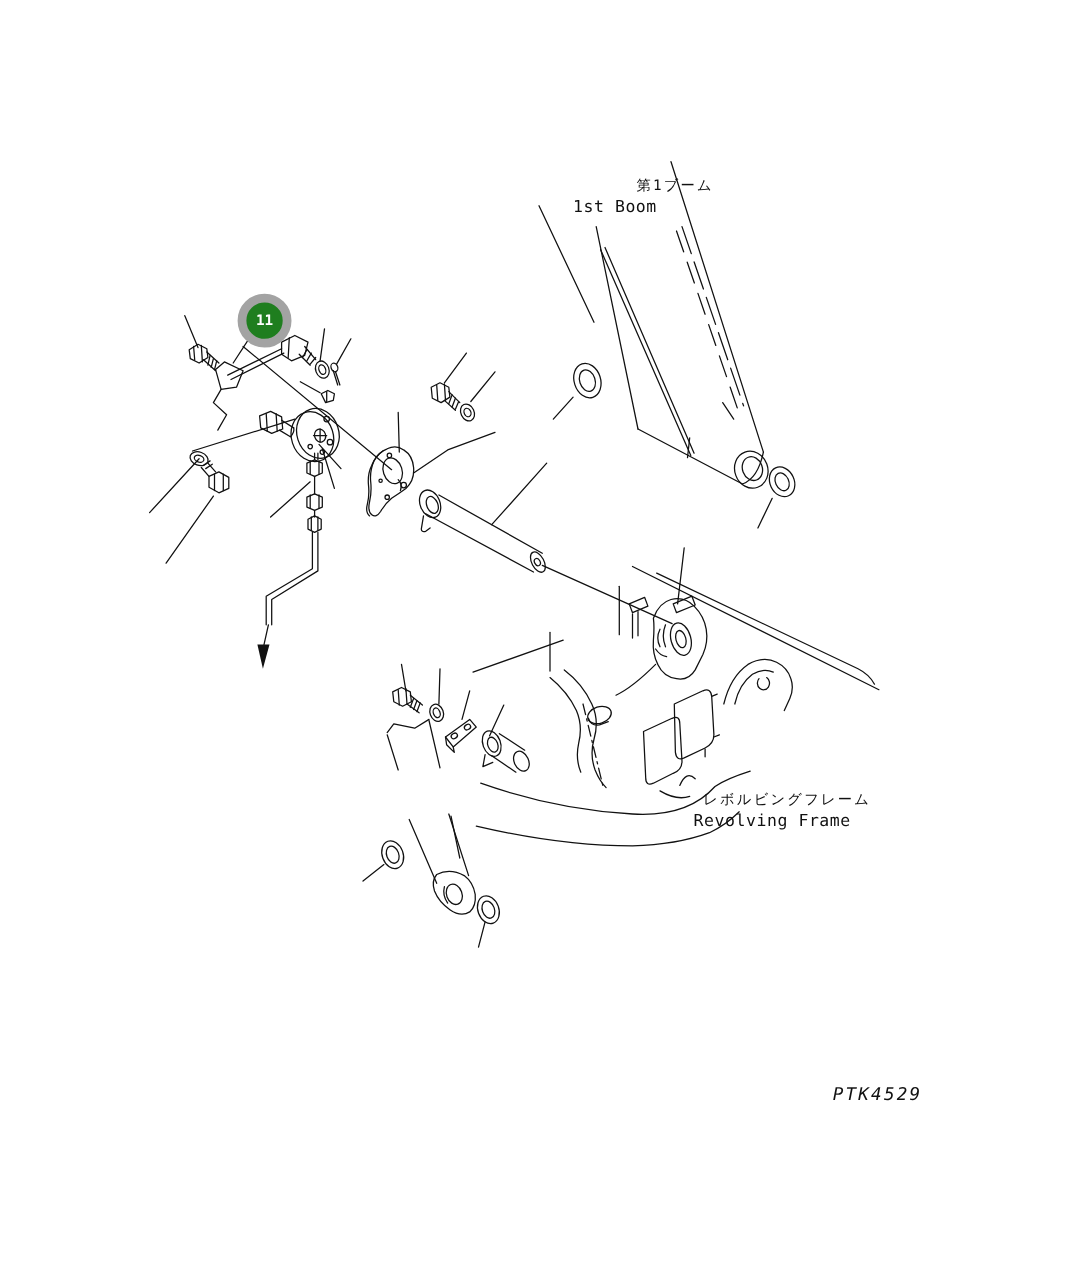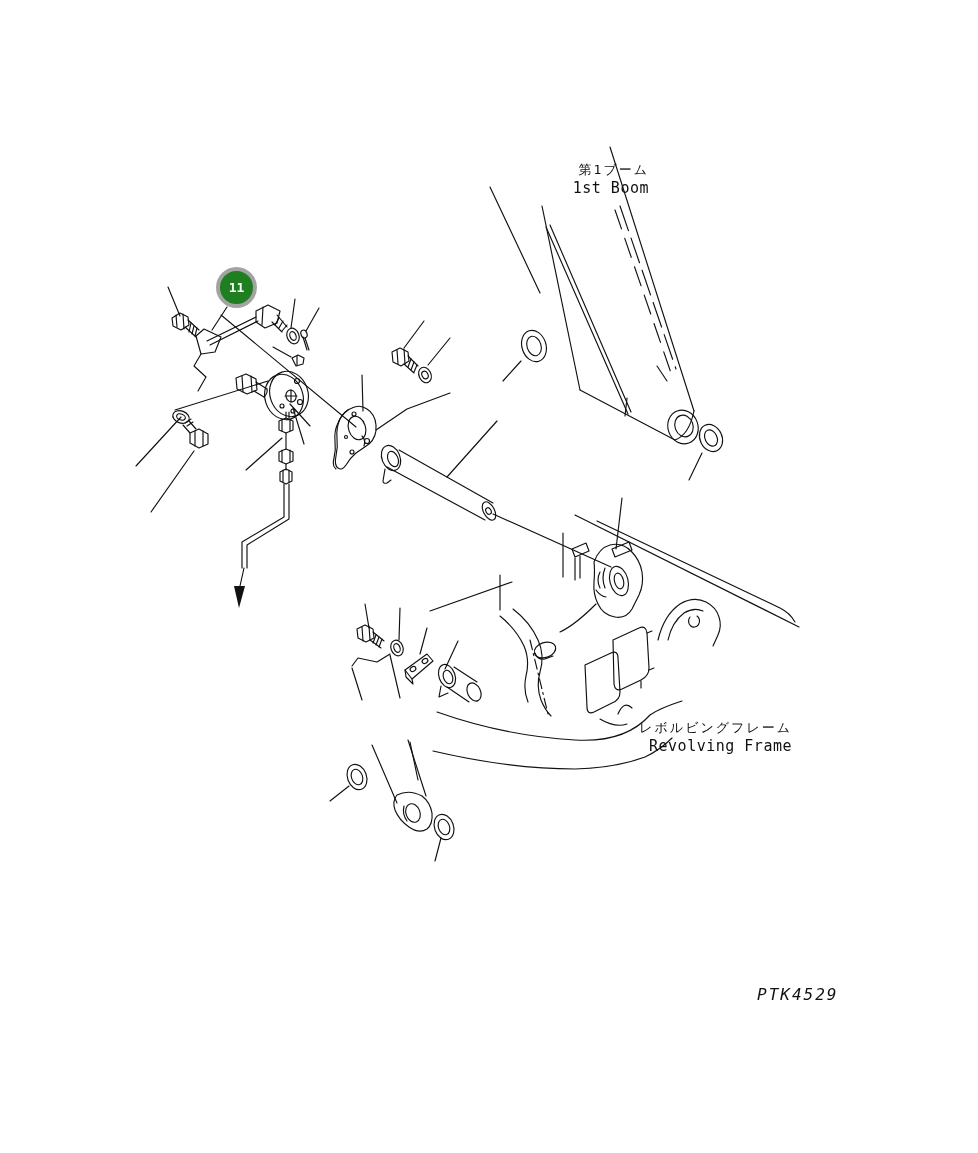--- a/index.html
+++ b/index.html
@@ -5,25 +5,25 @@
   html,body{margin:0;padding:0;background:#fff;}
   .page{
     position:relative;width:978px;height:1153px;background:#fff;overflow:hidden;
     font-family:"DejaVu Sans Mono","Liberation Mono",monospace;color:#111;
   }
   svg{position:absolute;left:0;top:0;}
   svg *{fill:none;stroke:#111;stroke-width:1.15;stroke-linecap:round;stroke-linejoin:round;}
   svg .fill{fill:#111;stroke:none;}
   .label{position:absolute;text-align:center;width:180px;line-height:19px;white-space:nowrap;}
   .label .jp{font-size:13px;letter-spacing:2px;text-align:right;}
-  .label .en{font-size:15px;letter-spacing:0.5px;text-align:right;}
+  .label .en{font-size:15px;letter-spacing:0.5px;}
   .code{position:absolute;font-size:16px;letter-spacing:2px;}
   .balloon{
     position:absolute;left:216px;top:267px;width:33px;height:33px;border-radius:50%;
-    background:#1f7e1f;border:4px solid #a3a3a3;display:flex;align-items:center;justify-content:center;
+    background:#1f7e1f;border:8px solid #a3a3a3;display:flex;align-items:center;justify-content:center;
     color:#fff;font-size:13px;font-weight:bold;cursor:pointer;
   }
 </style>
 </head>
 <body>
 
 <div class="page">
 
   <svg width="978" height="1153" viewBox="0 0 978 1153">
 

